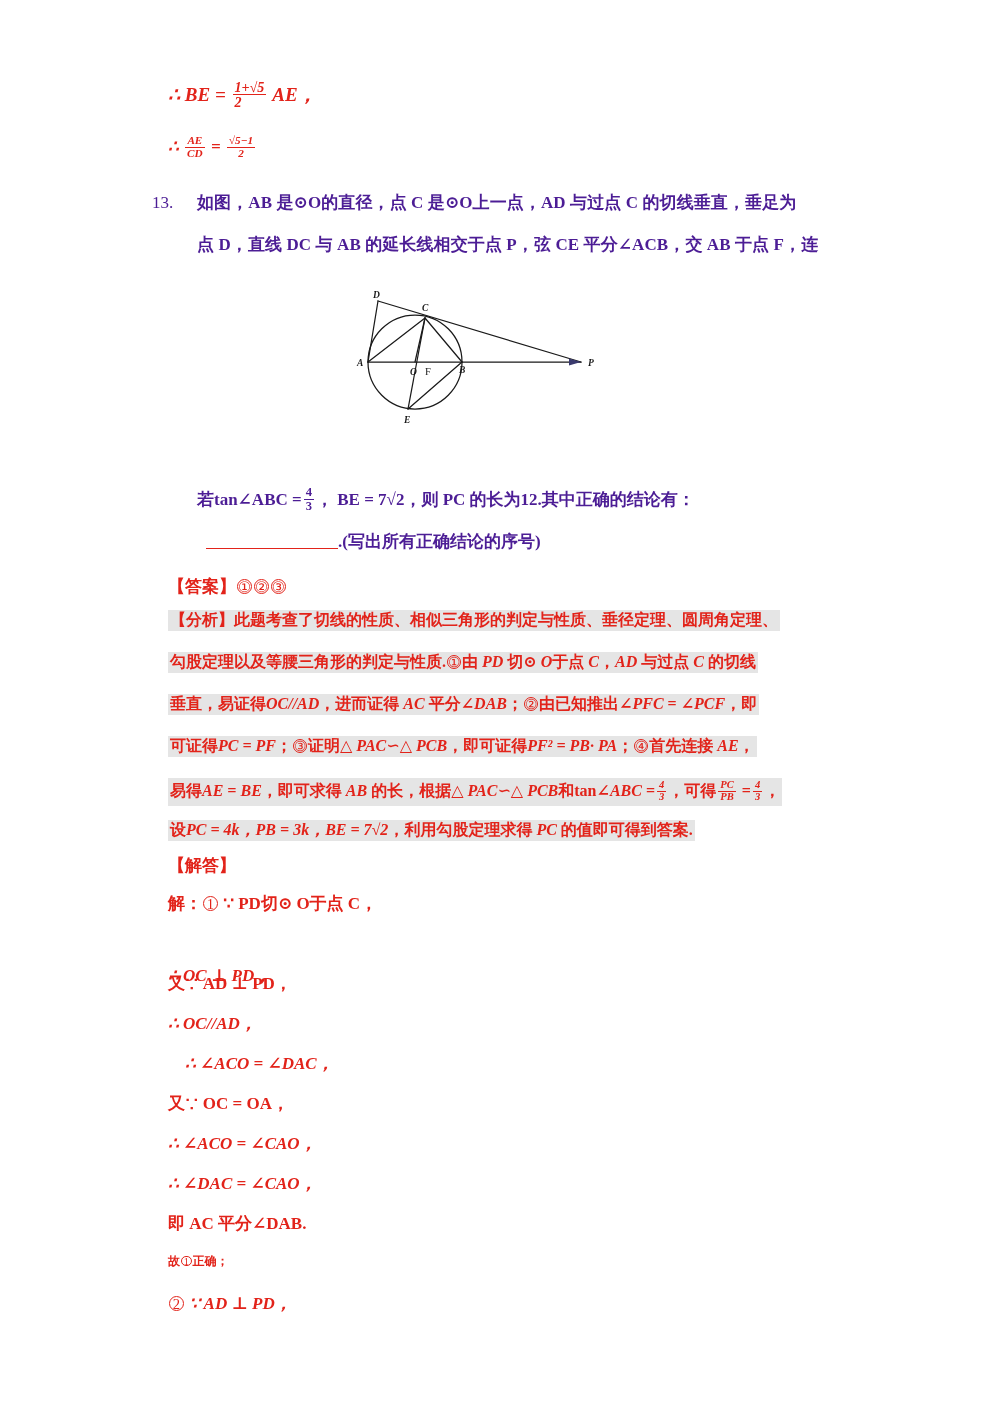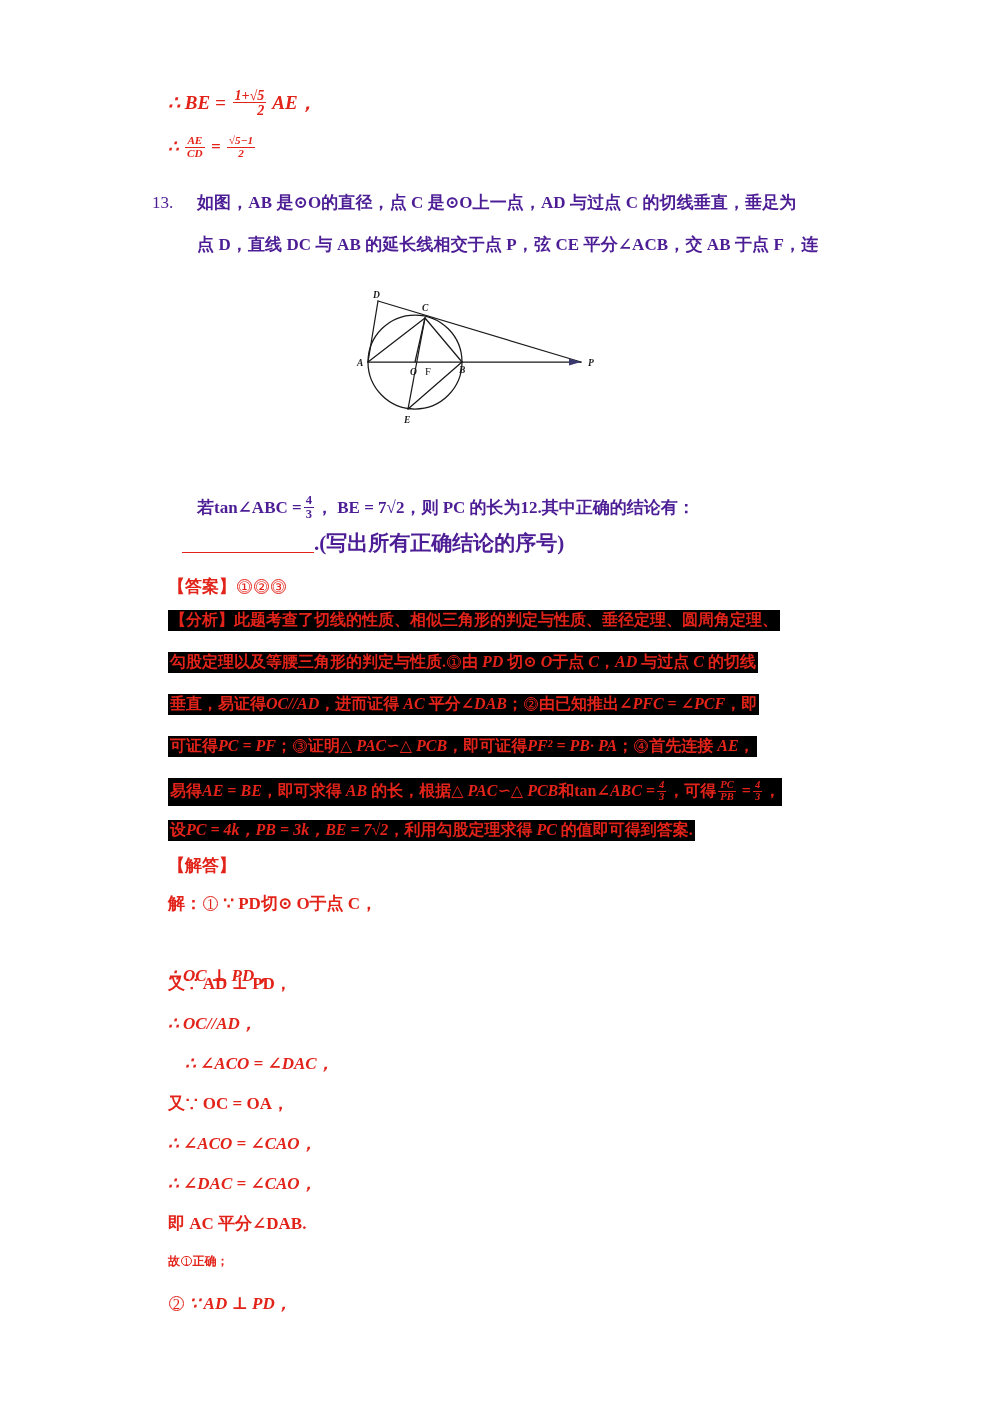--- a/index.html
+++ b/index.html
@@ -43,23 +43,23 @@
   }
   .blk {
     color: #4c1d95;
     font-weight: bold;
   }
 
   
   .frac {
     display: inline-block;
     vertical-align: -0.42em;
-    text-align: right;
+    text-align: left;
     line-height: 1.02;
-    margin: 8px 2px;
+    margin: 0 2px;
     font-size: 0.74em;
   }
   .frac .num {
     display: block;
     border-bottom: 1.6px solid currentColor;
     padding: 0 2px;
   }
   .frac .den { display: block; padding: 0 2px; }
 
   .frac-sm {
@@ -87,21 +87,21 @@
     text-align: center;
     font-size: 0.86em;
     font-style: normal;
     font-weight: normal;
     vertical-align: 0.02em;
     margin: 0 1px;
   }
 
   
   .hl {
-    background: #000000;
+    background: #e5e5e5;
     padding: 2px 2px 3px 2px;
     display: inline-block;
   }
 
   
   .blank {
     display: inline-block;
     width: 132px;
     border-bottom: 1.6px solid #e2231a;
     height: 1em;
@@ -191,21 +191,21 @@
         <text x="80" y="93">F</text>
       </g>
     </svg>
   </div>
 
 
   <div class="line blk" style="left:197px; top:486px; font-size:17px;">
     <span>若tan∠ABC  =</span><span class="frac"><span class="num">4</span><span class="den">3</span></span><span>，  BE  = 7√2，则 PC 的长为12.其中正确的结论有：</span>
   </div>
 
-  <div class="line blk" style="left:182px; top:532px; font-size:21px;">
+  <div class="line blk" style="left:206px; top:532px; font-size:17px;">
     <span class="blank"></span><span>.(写出所有正确结论的序号)</span>
   </div>
 
   <div class="line red-up" style="left:168px; top:578px; font-size:17px;">
     <span>【答案】</span><span class="circnum">①</span><span class="circnum">②</span><span class="circnum">③</span>
   </div>
 
   <div id="analysis" style="position:absolute; left:168px; top:610px; width:700px;">
       <div class="line" style="left: 0px; top: 0px;"><span class="hl" style="font-size: 16px;"><span class="red-up">【分析】</span><span class="red-up">此题考查了切线的性质、相似三角形的判定与性质、垂径定理、圆周角定理、</span></span></div>
       <div class="line" style="left: 0px; top: 42px;"><span class="hl" style="font-size: 16px;"><span class="red-up">勾股定理以及等腰三角形的判定与性质.</span><span class="circnum" style="color: rgb(226, 35, 26);">①</span><span class="red-up">由 </span><span class="red">PD</span><span class="red-up"> 切⊙ </span><span class="red">O</span><span class="red-up">于点 </span><span class="red">C</span><span class="red-up">，</span><span class="red">AD</span><span class="red-up"> 与过点 </span><span class="red">C</span><span class="red-up"> 的切线</span></span></div>

